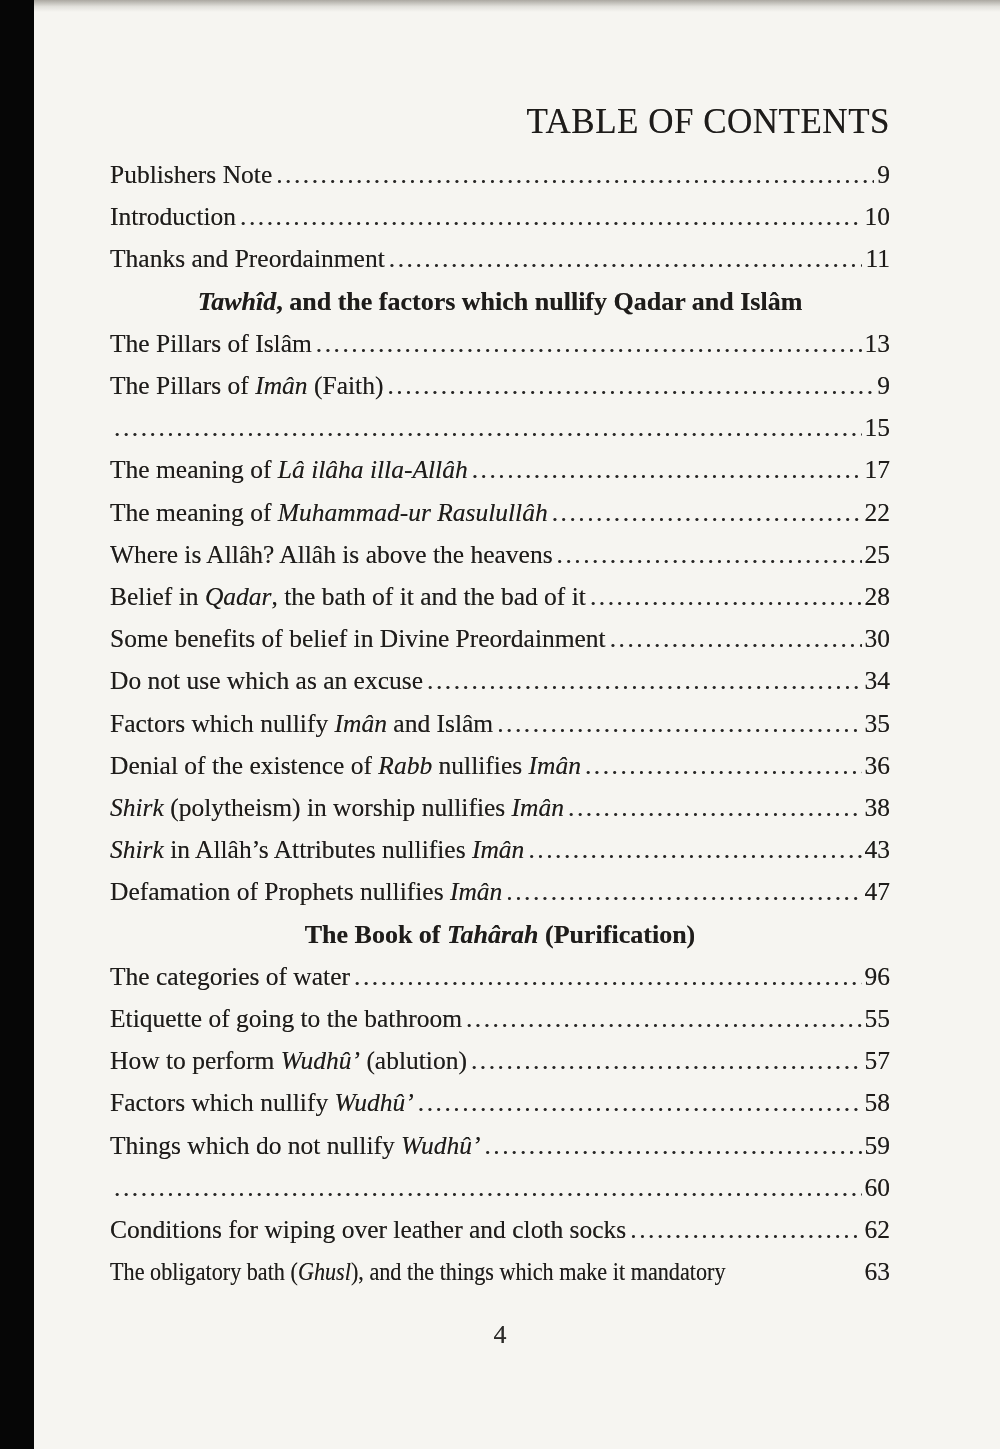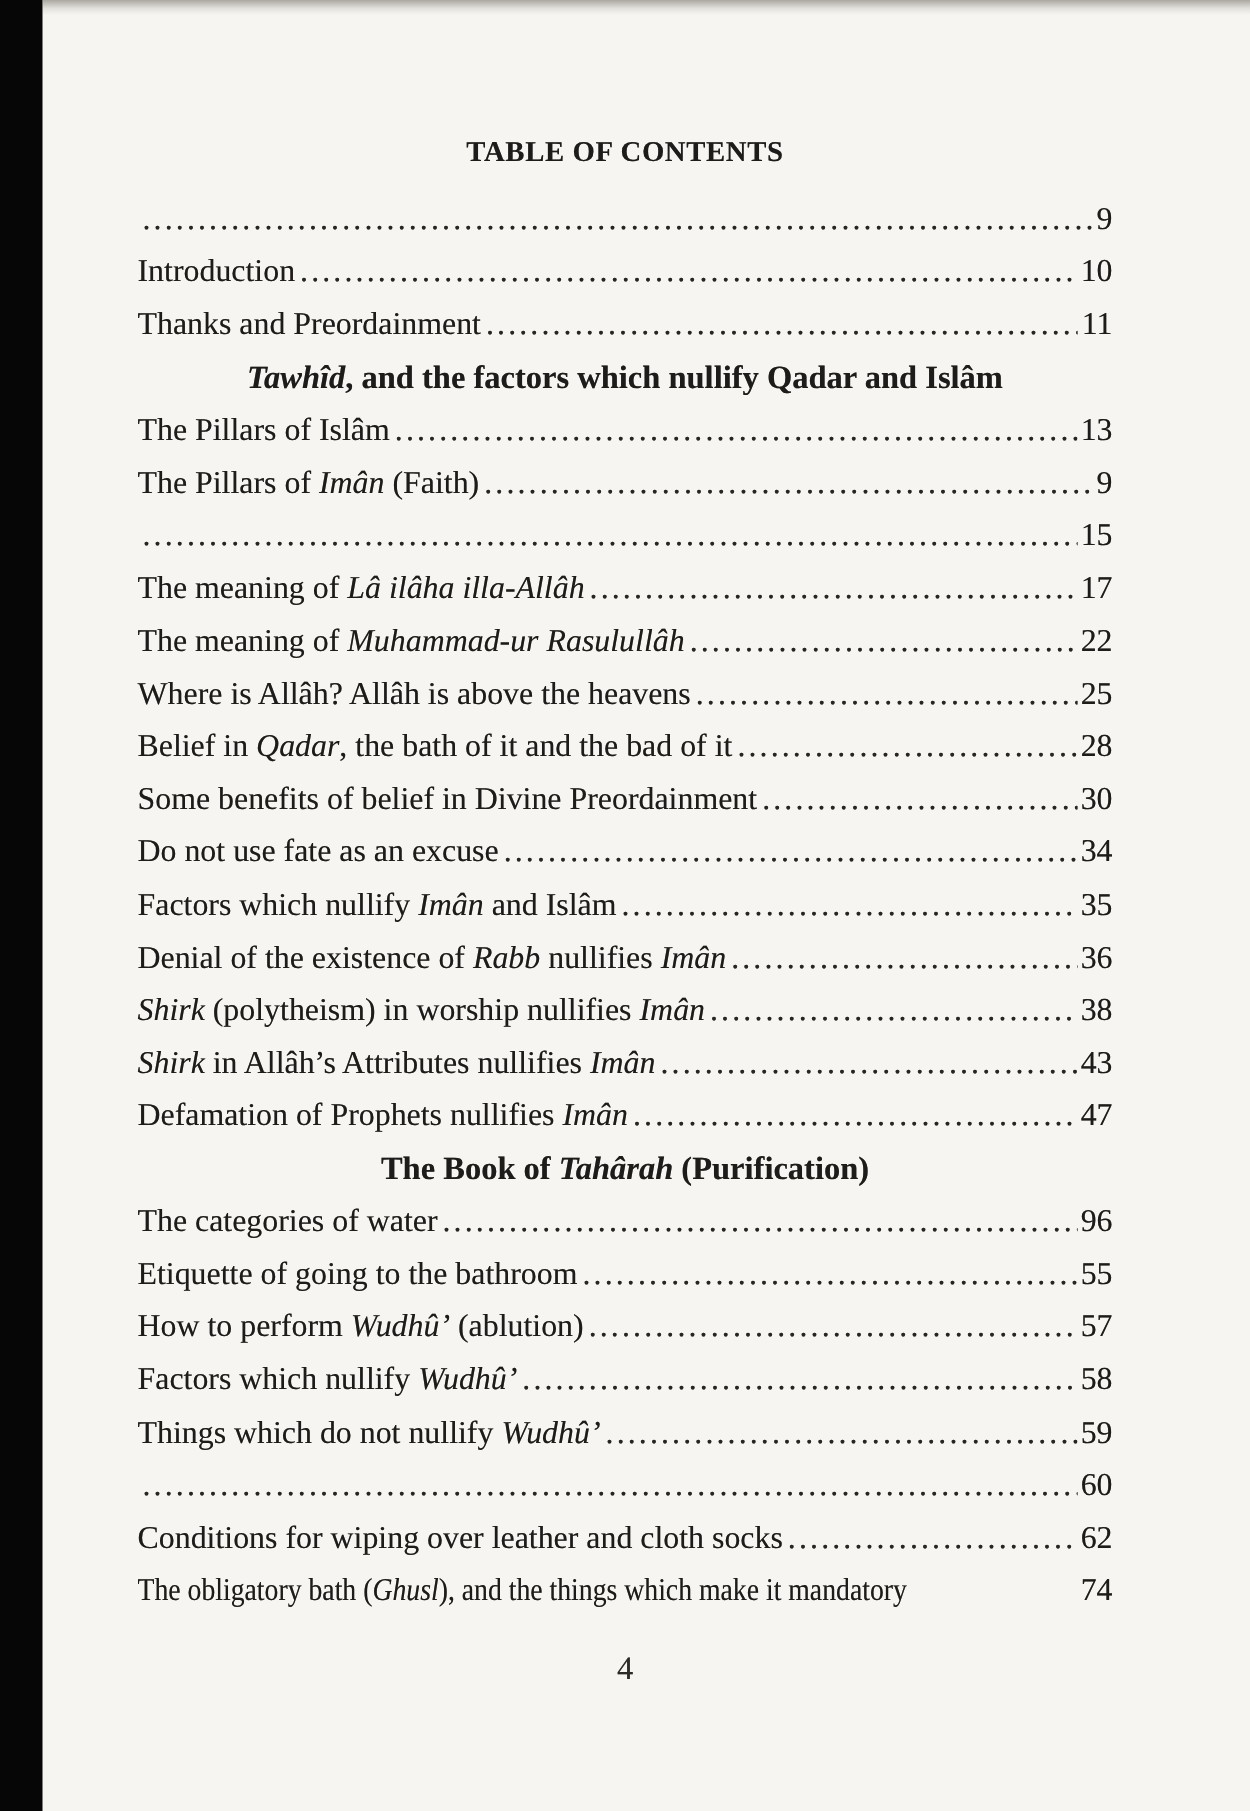--- a/index.html
+++ b/index.html
@@ -20,23 +20,23 @@
     background:#060606;
   }
   .top-shadow {
     position:absolute; left:34px; top:0; right:0; height:12px;
     background:linear-gradient(180deg, rgba(80,74,64,0.45), rgba(80,74,64,0.12) 55%, rgba(80,74,64,0) 100%);
   }
   .content {
     position:absolute; left:110px; top:100px; width:780px;
   }
   .title {
-    text-align:center;
-    font-weight:bold;
-    font-size:23px;
+    text-align:right;
+    font-weight:normal;
+    font-size:35px;
     letter-spacing:0.5px;
     line-height:44px;
     margin-bottom:10px;
   }
   .toc-row {
     display:flex;
     align-items:baseline;
     font-size:25.5px;
     line-height:42.2px;
   }
@@ -78,20 +78,21 @@
 <body>
 
 <div class="scan-page" style="background: rgb(246, 245, 241); color: rgb(30, 28, 26);">
   <div class="edge-bar" style="background: rgb(6, 6, 6);"></div>
   <div class="top-shadow"></div>
 
   <div class="content">
     <div class="title">TABLE OF CONTENTS</div>
     <div>
         <div class="toc-row">
+          <span class="toc-label"><span class="toc-label-inner"><span>Publishers Note</span></span></span>
           <span class="leader">................................................................................................................................................................</span>
           <span class="toc-page">9</span>
         </div>
         <div class="toc-row">
           <span class="toc-label"><span class="toc-label-inner"><span>Introduction</span></span></span>
           <span class="leader">................................................................................................................................................................</span>
           <span class="toc-page">10</span>
         </div>
         <div class="toc-row">
           <span class="toc-label"><span class="toc-label-inner"><span>Thanks and Preordainment</span></span></span>
@@ -132,21 +133,21 @@
           <span class="toc-label"><span class="toc-label-inner"><span>Belief in </span><span class="it">Qadar</span><span>, the bath of it and the bad of it</span></span></span>
           <span class="leader">................................................................................................................................................................</span>
           <span class="toc-page">28</span>
         </div>
         <div class="toc-row">
           <span class="toc-label"><span class="toc-label-inner"><span>Some benefits of belief in Divine Preordainment</span></span></span>
           <span class="leader">................................................................................................................................................................</span>
           <span class="toc-page">30</span>
         </div>
         <div class="toc-row">
-          <span class="toc-label"><span class="toc-label-inner"><span>Do not use fate as an excuse</span></span></span>
+          <span class="toc-label"><span class="toc-label-inner"><span>Do not use which as an excuse</span></span></span>
           <span class="leader">................................................................................................................................................................</span>
           <span class="toc-page">34</span>
         </div>
         <div class="toc-row">
           <span class="toc-label"><span class="toc-label-inner"><span>Factors which nullify </span><span class="it">Imân</span><span> and Islâm</span></span></span>
           <span class="leader">................................................................................................................................................................</span>
           <span class="toc-page">35</span>
         </div>
         <div class="toc-row">
           <span class="toc-label"><span class="toc-label-inner"><span>Denial of the existence of </span><span class="it">Rabb</span><span> nullifies </span><span class="it">Imân</span></span></span>
@@ -199,19 +200,19 @@
           <span class="toc-page">60</span>
         </div>
         <div class="toc-row">
           <span class="toc-label"><span class="toc-label-inner"><span>Conditions for wiping over leather and cloth socks</span></span></span>
           <span class="leader">................................................................................................................................................................</span>
           <span class="toc-page">62</span>
         </div>
         <div class="toc-row condensed">
           <span class="toc-label"><span class="toc-label-inner"><span>The obligatory bath (</span><span class="it">Ghusl</span><span>), and the things which make it mandatory</span></span></span>
           <span class="leader"></span>
-          <span class="toc-page">74</span>
+          <span class="toc-page">63</span>
         </div>
       </div>
   </div>
 
   <div class="footer-folio">4</div>
 </div>
 
 </body></html>

